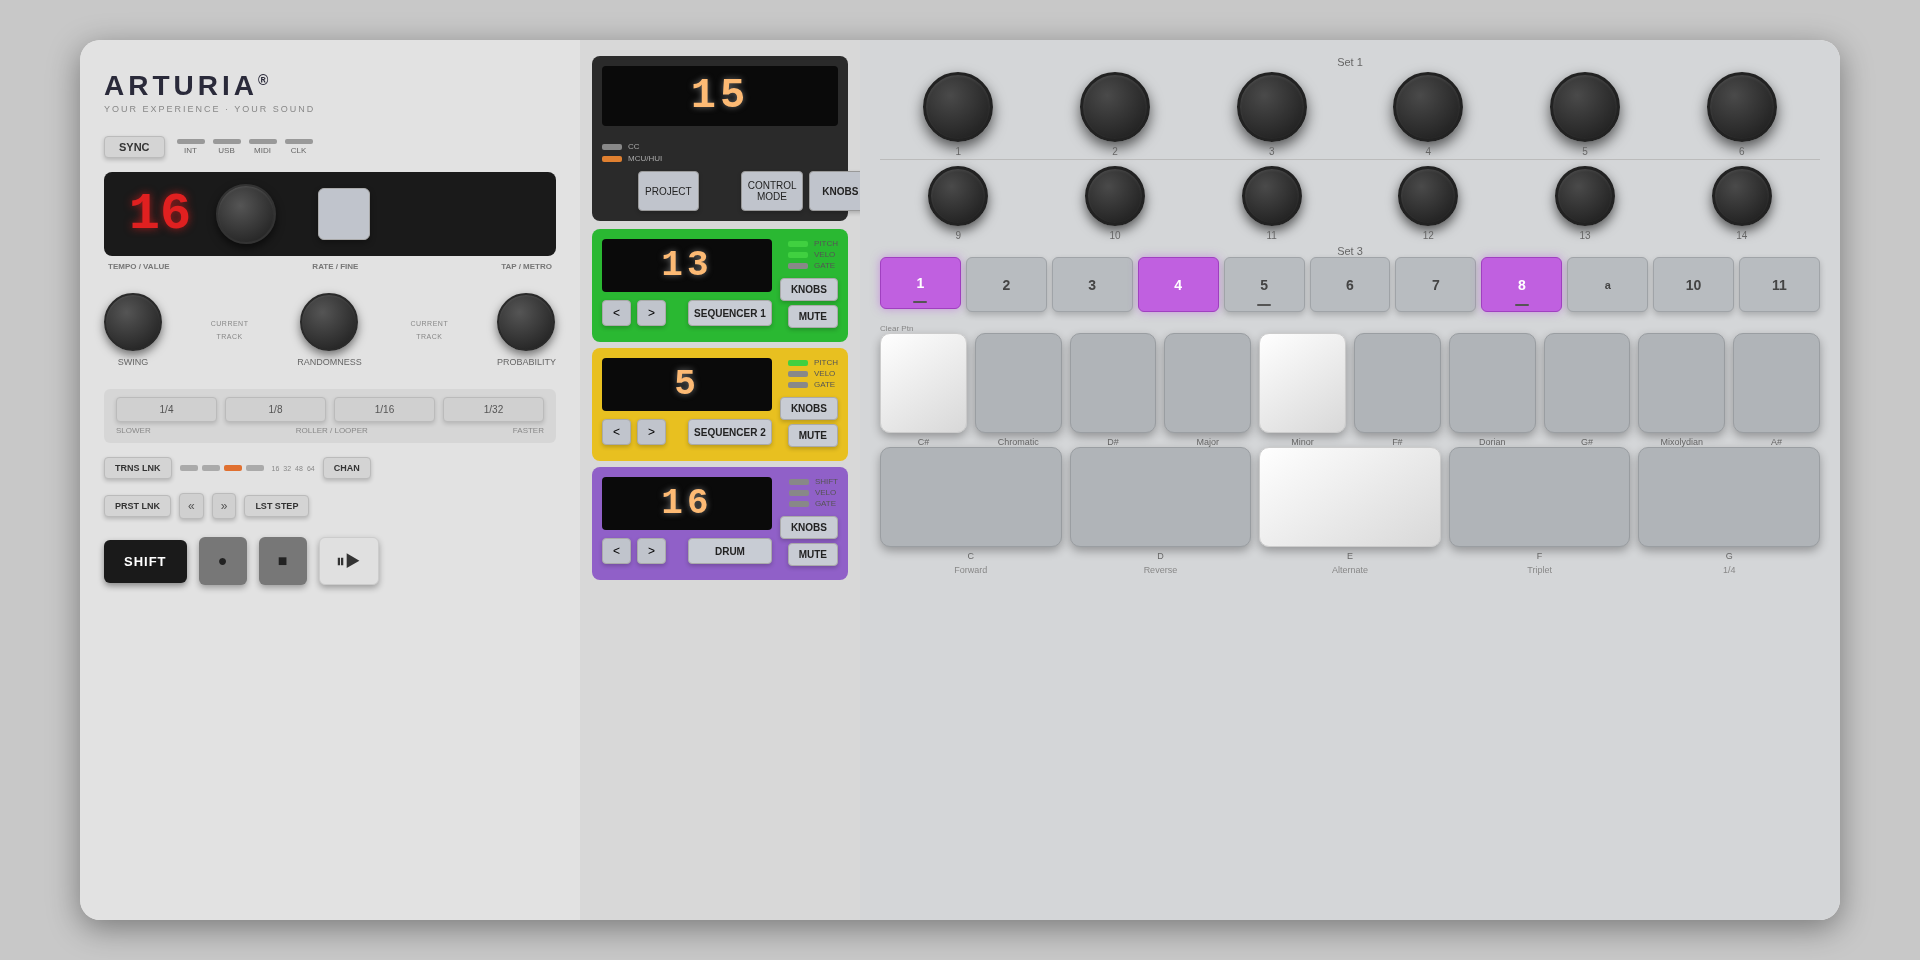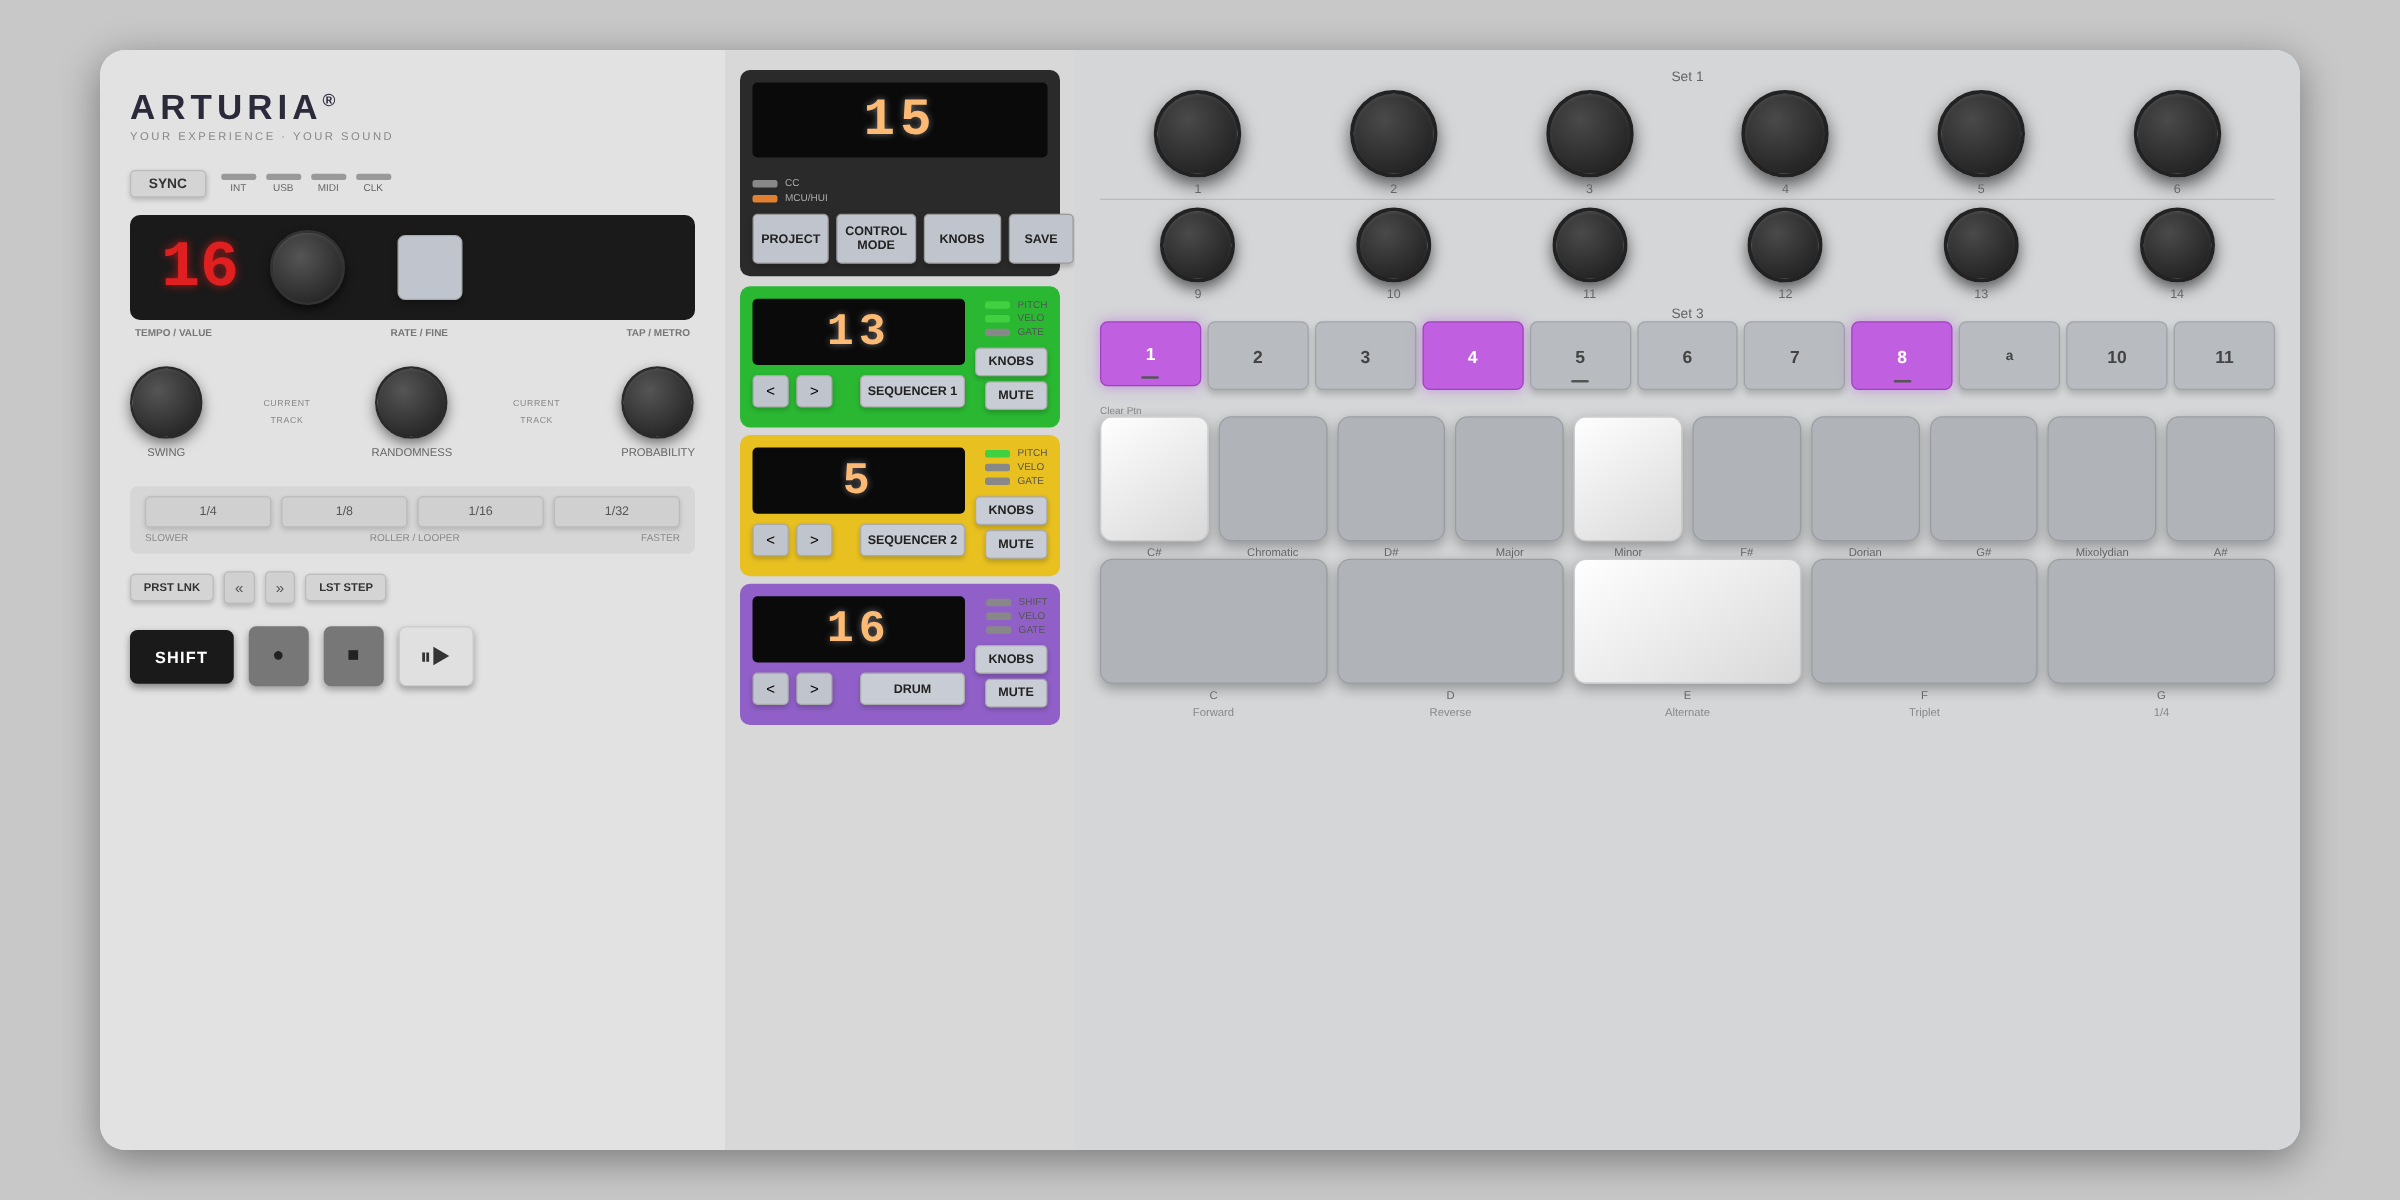--- a/index.html
+++ b/index.html
@@ -465,24 +465,25 @@
       gap: 6px;
     }
 
     .top-btn {
       flex: 1;
       background: #c0c4cc;
       border: 1px solid #999;
       border-radius: 4px;
       padding: 8px 6px;
       font-size: 10px;
-      font-weight: bold;
+      font-weight: normal;
       cursor: pointer;
       color: #222;
       box-shadow: 0 2px 4px rgba(0,0,0,0.2);
+      margin-left: 36px;
     }
 
     .top-right-btn {
       background: #c0c4cc;
       border: 1px solid #999;
       border-radius: 4px;
       padding: 8px 12px;
       font-size: 10px;
       font-weight: bold;
       cursor: pointer;
@@ -714,20 +715,36 @@
         <button class="roller-btn">1/16</button>
         <button class="roller-btn">1/32</button>
       </div>
       <div class="roller-labels">
         <span class="roller-label">SLOWER</span>
         <span class="roller-label">ROLLER / LOOPER</span>
         <span class="roller-label">FASTER</span>
       </div>
     </div>
 
+    <div class="btn-row">
+      <button class="small-btn">TRNS LNK</button>
+      <div class="step-indicators">
+        <div class="step-ind"></div>
+        <div class="step-ind"></div>
+        <div class="step-ind orange"></div>
+        <div class="step-ind"></div>
+      </div>
+      <div style="display:flex;gap:4px;">
+        <span style="font-size:7px;color:#888;">16</span>
+        <span style="font-size:7px;color:#888;">32</span>
+        <span style="font-size:7px;color:#888;">48</span>
+        <span style="font-size:7px;color:#888;">64</span>
+      </div>
+      <button class="small-btn">CHAN</button>
+    </div>
 
     <div class="btn-row">
       <button class="small-btn">PRST LNK</button>
       <button class="nav-btn">«</button>
       <button class="nav-btn">»</button>
       <button class="small-btn">LST STEP</button>
     </div>
 
     <div class="transport-row">
       <button class="shift-btn">SHIFT</button>

